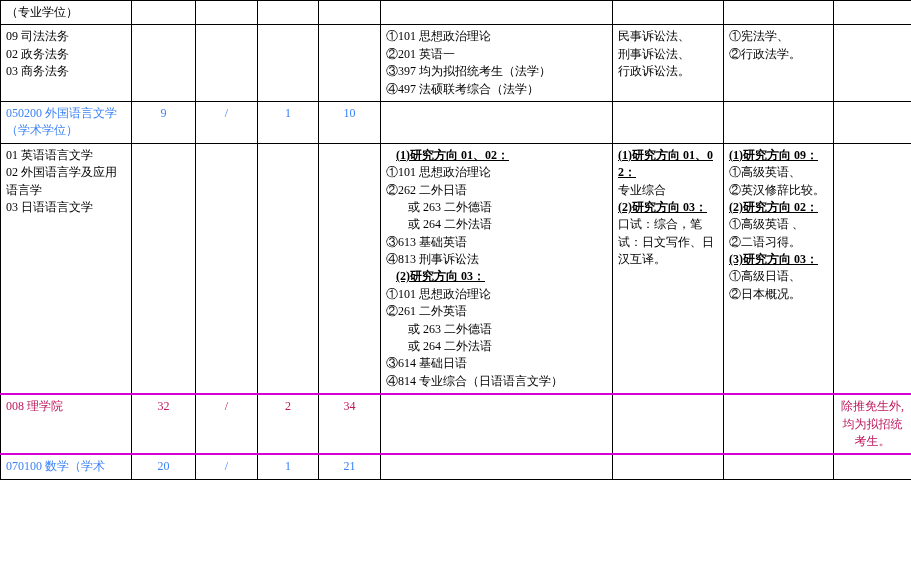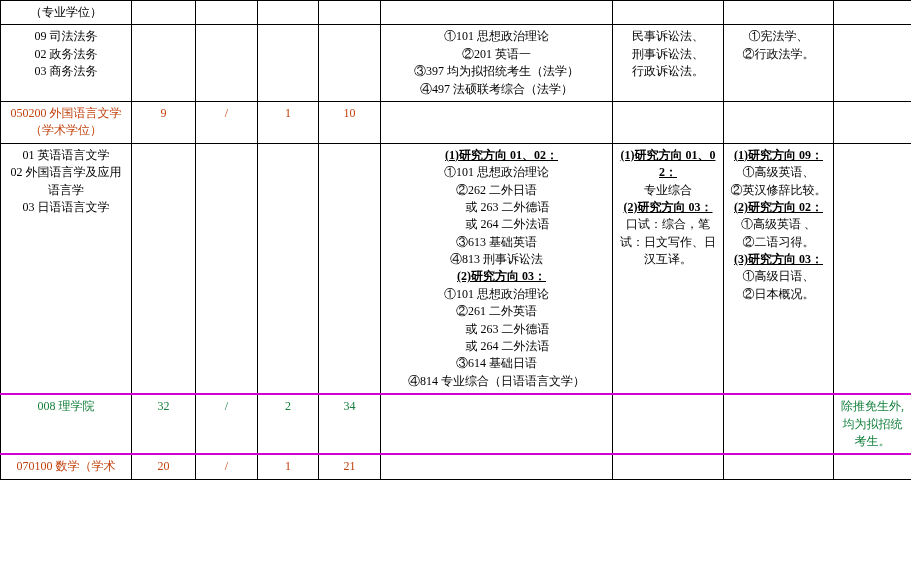--- a/index.html
+++ b/index.html
@@ -38,26 +38,26 @@
   col.c1 { width: 64px; }
   col.c2 { width: 62px; }
   col.c3 { width: 61px; }
   col.c4 { width: 62px; }
   col.c5 { width: 232px; }
   col.c6 { width: 111px; }
   col.c7 { width: 110px; }
   col.c8 { width: 78px; }
 
   .center { text-align: center; }
-  .blue { color: #c2410c; }
-  .magenta { color: #15803d; }
+  .blue { color: #3b82f6; }
+  .magenta { color: #be185d; }
   .ind1 { padding-left: 10px; }
   .ind2 { padding-left: 22px; }
   .b { font-weight: bold; text-decoration: underline; }
-  .line { display: block; text-align: center; }
+  .line { display: block; }
   .borderthick-top { border-top: 2px solid #d400d4 !important; }
   .borderthick-bottom { border-bottom: 2px solid #d400d4 !important; }
   .cellpad-less { padding-top: 2px; padding-bottom: 2px; font-family: Liberation Serif, serif; }
   .vmid { vertical-align: middle; }
 </style>
 </head>
 <body>
 
 <div id="page">
   <table class="grid">

